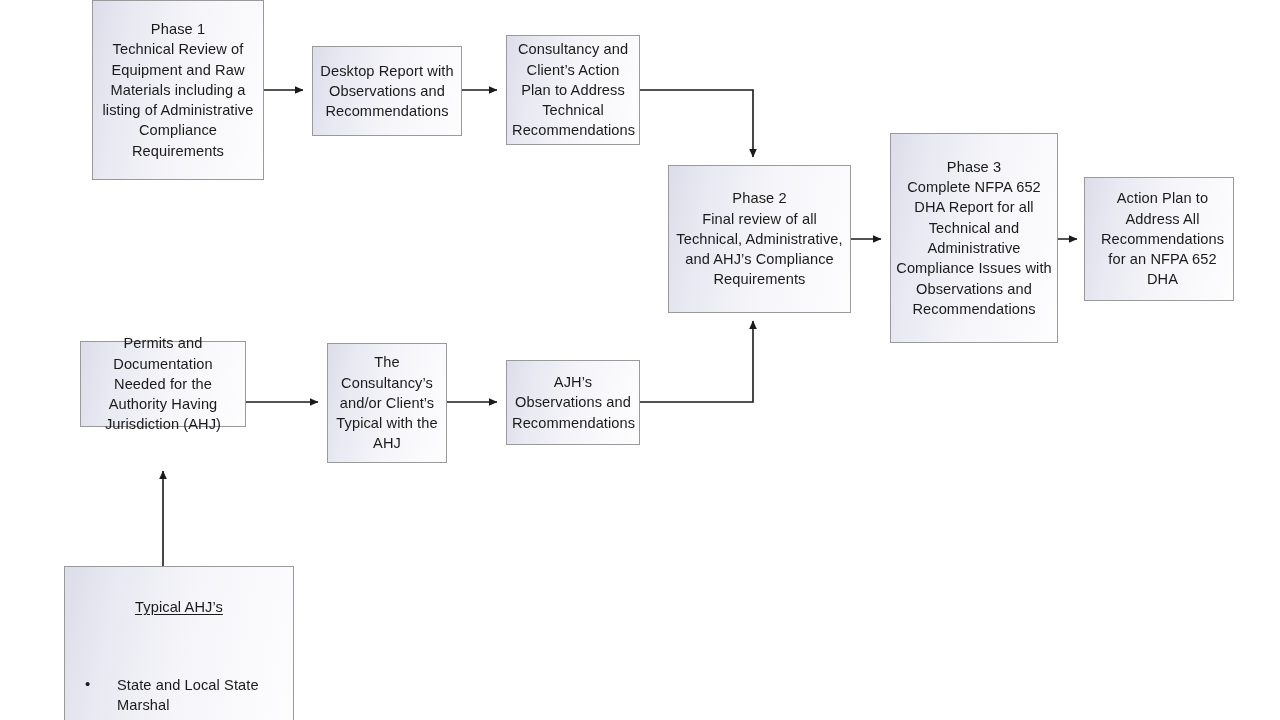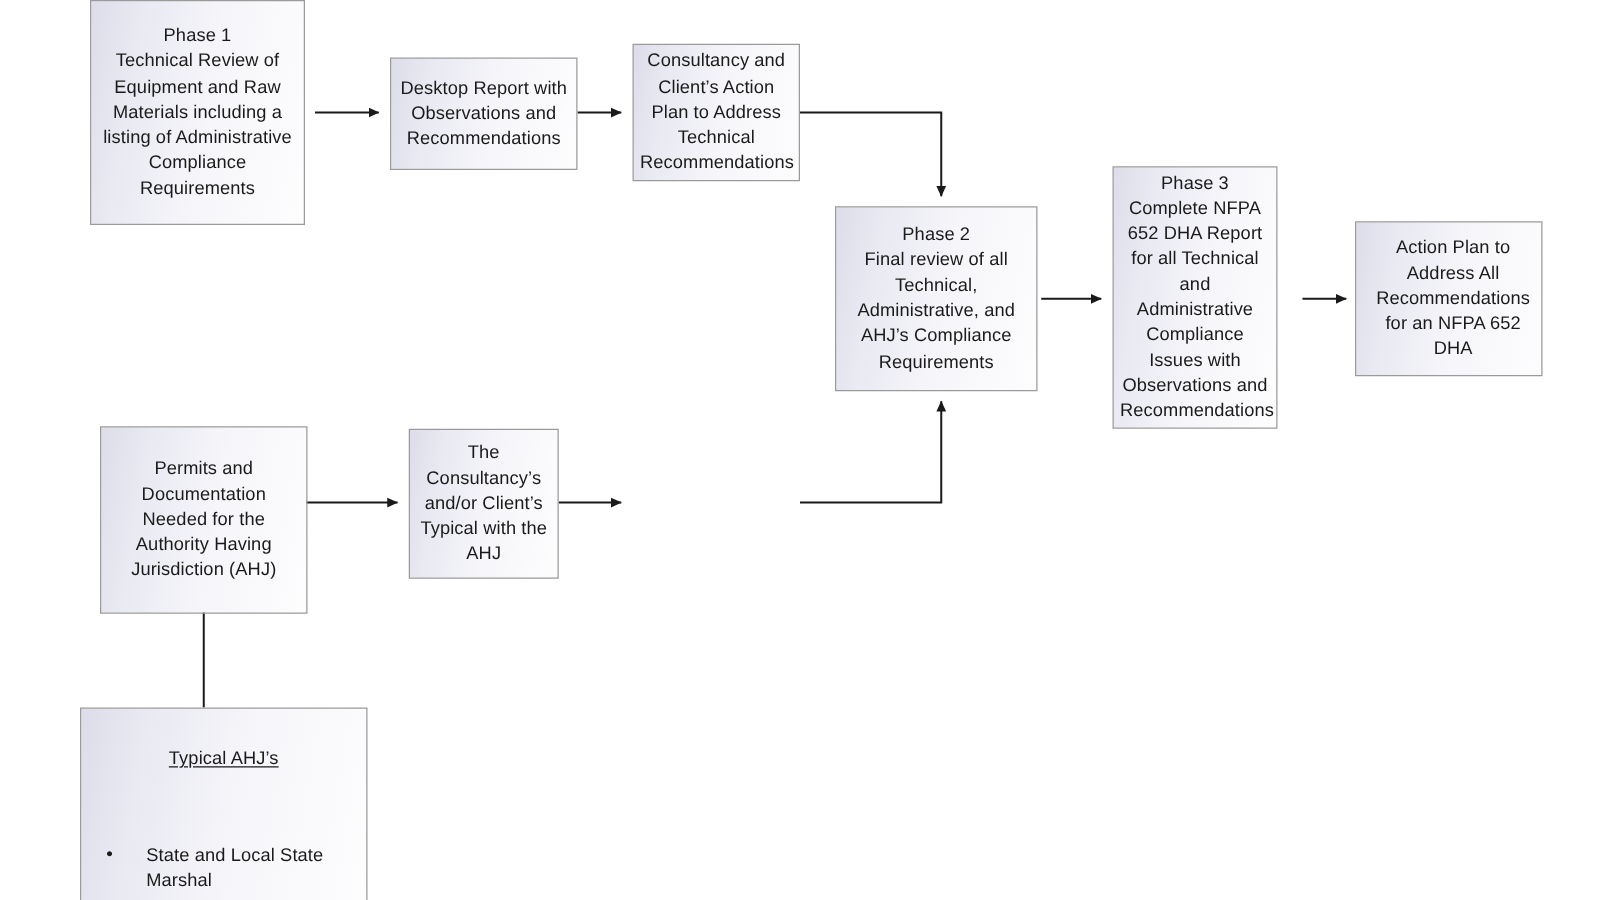--- a/index.html
+++ b/index.html
@@ -92,55 +92,58 @@
       <path d="M640,90 L753,90 L753,157" marker-end="url(#arrowhead)"></path>
       <path d="M833,239 L881,239" marker-end="url(#arrowhead)"></path>
       <path d="M1042,239 L1077,239" marker-end="url(#arrowhead)"></path>
       <path d="M222,402 L318,402" marker-end="url(#arrowhead)"></path>
       <path d="M447,402 L497,402" marker-end="url(#arrowhead)"></path>
       <path d="M640,402 L753,402 L753,321" marker-end="url(#arrowhead)"></path>
       <path d="M163,566 L163,471" marker-end="url(#arrowhead)"></path>
     </g>
   </svg>
 
-  <div class="node" id="phase1-box" style="left:72px; top:0px; width:172px; height:180px;">
+  <div class="node" id="phase1-box" style="left:92px; top:0px; width:172px; height:180px;">
     <span class="node-text">Phase 1
 Technical Review of Equipment and Raw Materials including a listing of Administrative Compliance Requirements</span>
   </div>
 
   <div class="node" id="action-plan-technical-box" style="left:506px; top:35px; width:134px; height:110px;">
     <span class="node-text">Consultancy and Client’s Action Plan to Address Technical Recommendations</span>
   </div>
 
   <div class="node" id="desktop-report-box" style="left:312px; top:46px; width:150px; height:90px;">
     <span class="node-text">Desktop Report with Observations and Recommendations</span>
   </div>
 
-  <div class="node" id="phase2-box" style="left:668px; top:165px; width:162px; height:148px;">
+  <div class="node" id="phase2-box" style="left:668px; top:165px; width:183px; height:148px;">
     <span class="node-text">Phase 2
 Final review of all Technical, Administrative, and AHJ’s Compliance Requirements</span>
   </div>
 
-  <div class="node" id="phase3-box" style="left:890px; top:133px; width:132px; height:210px;">
+  <div class="node" id="phase3-box" style="left:890px; top:133px; width:168px; height:210px;">
     <span class="node-text">Phase 3
 Complete NFPA 652 DHA Report for all Technical and Administrative Compliance Issues with Observations and Recommendations</span>
   </div>
 
   <div class="node" id="final-action-plan-box" style="left:1084px; top:177px; width:150px; height:124px;padding-left:12px;">
     <span class="node-text">Action Plan to Address All Recommendations for an  NFPA 652 DHA</span>
   </div>
 
-  <div class="node" id="permits-box" style="left:80px; top:341px; width:166px; height:150px;">
+  <div class="node" id="permits-box" style="left:80px; top:341px; width:166px; height:86px;">
     <span class="node-text">Permits and Documentation Needed for the Authority Having Jurisdiction (AHJ)</span>
   </div>
 
   <div class="node" id="meetings-box" style="left:327px; top:343px; width:120px; height:120px;">
     <span class="node-text">The Consultancy’s and/or Client’s Typical with the AHJ</span>
   </div>
 
+  <div class="node" id="ahj-observations-box" style="left:506px; top:360px; width:134px; height:85px;">
+    <span class="node-text">AJH’s Observations and Recommendations</span>
+  </div>
 
   <div class="node" id="ahj-list-box" style="left:64px; top:566px; width:230px; height:164px;">
     <span class="list-title">Typical AHJ’s</span>
     <ul>
       <li>State and Local State Marshal</li>
       
       
       
     </ul>
   </div>

